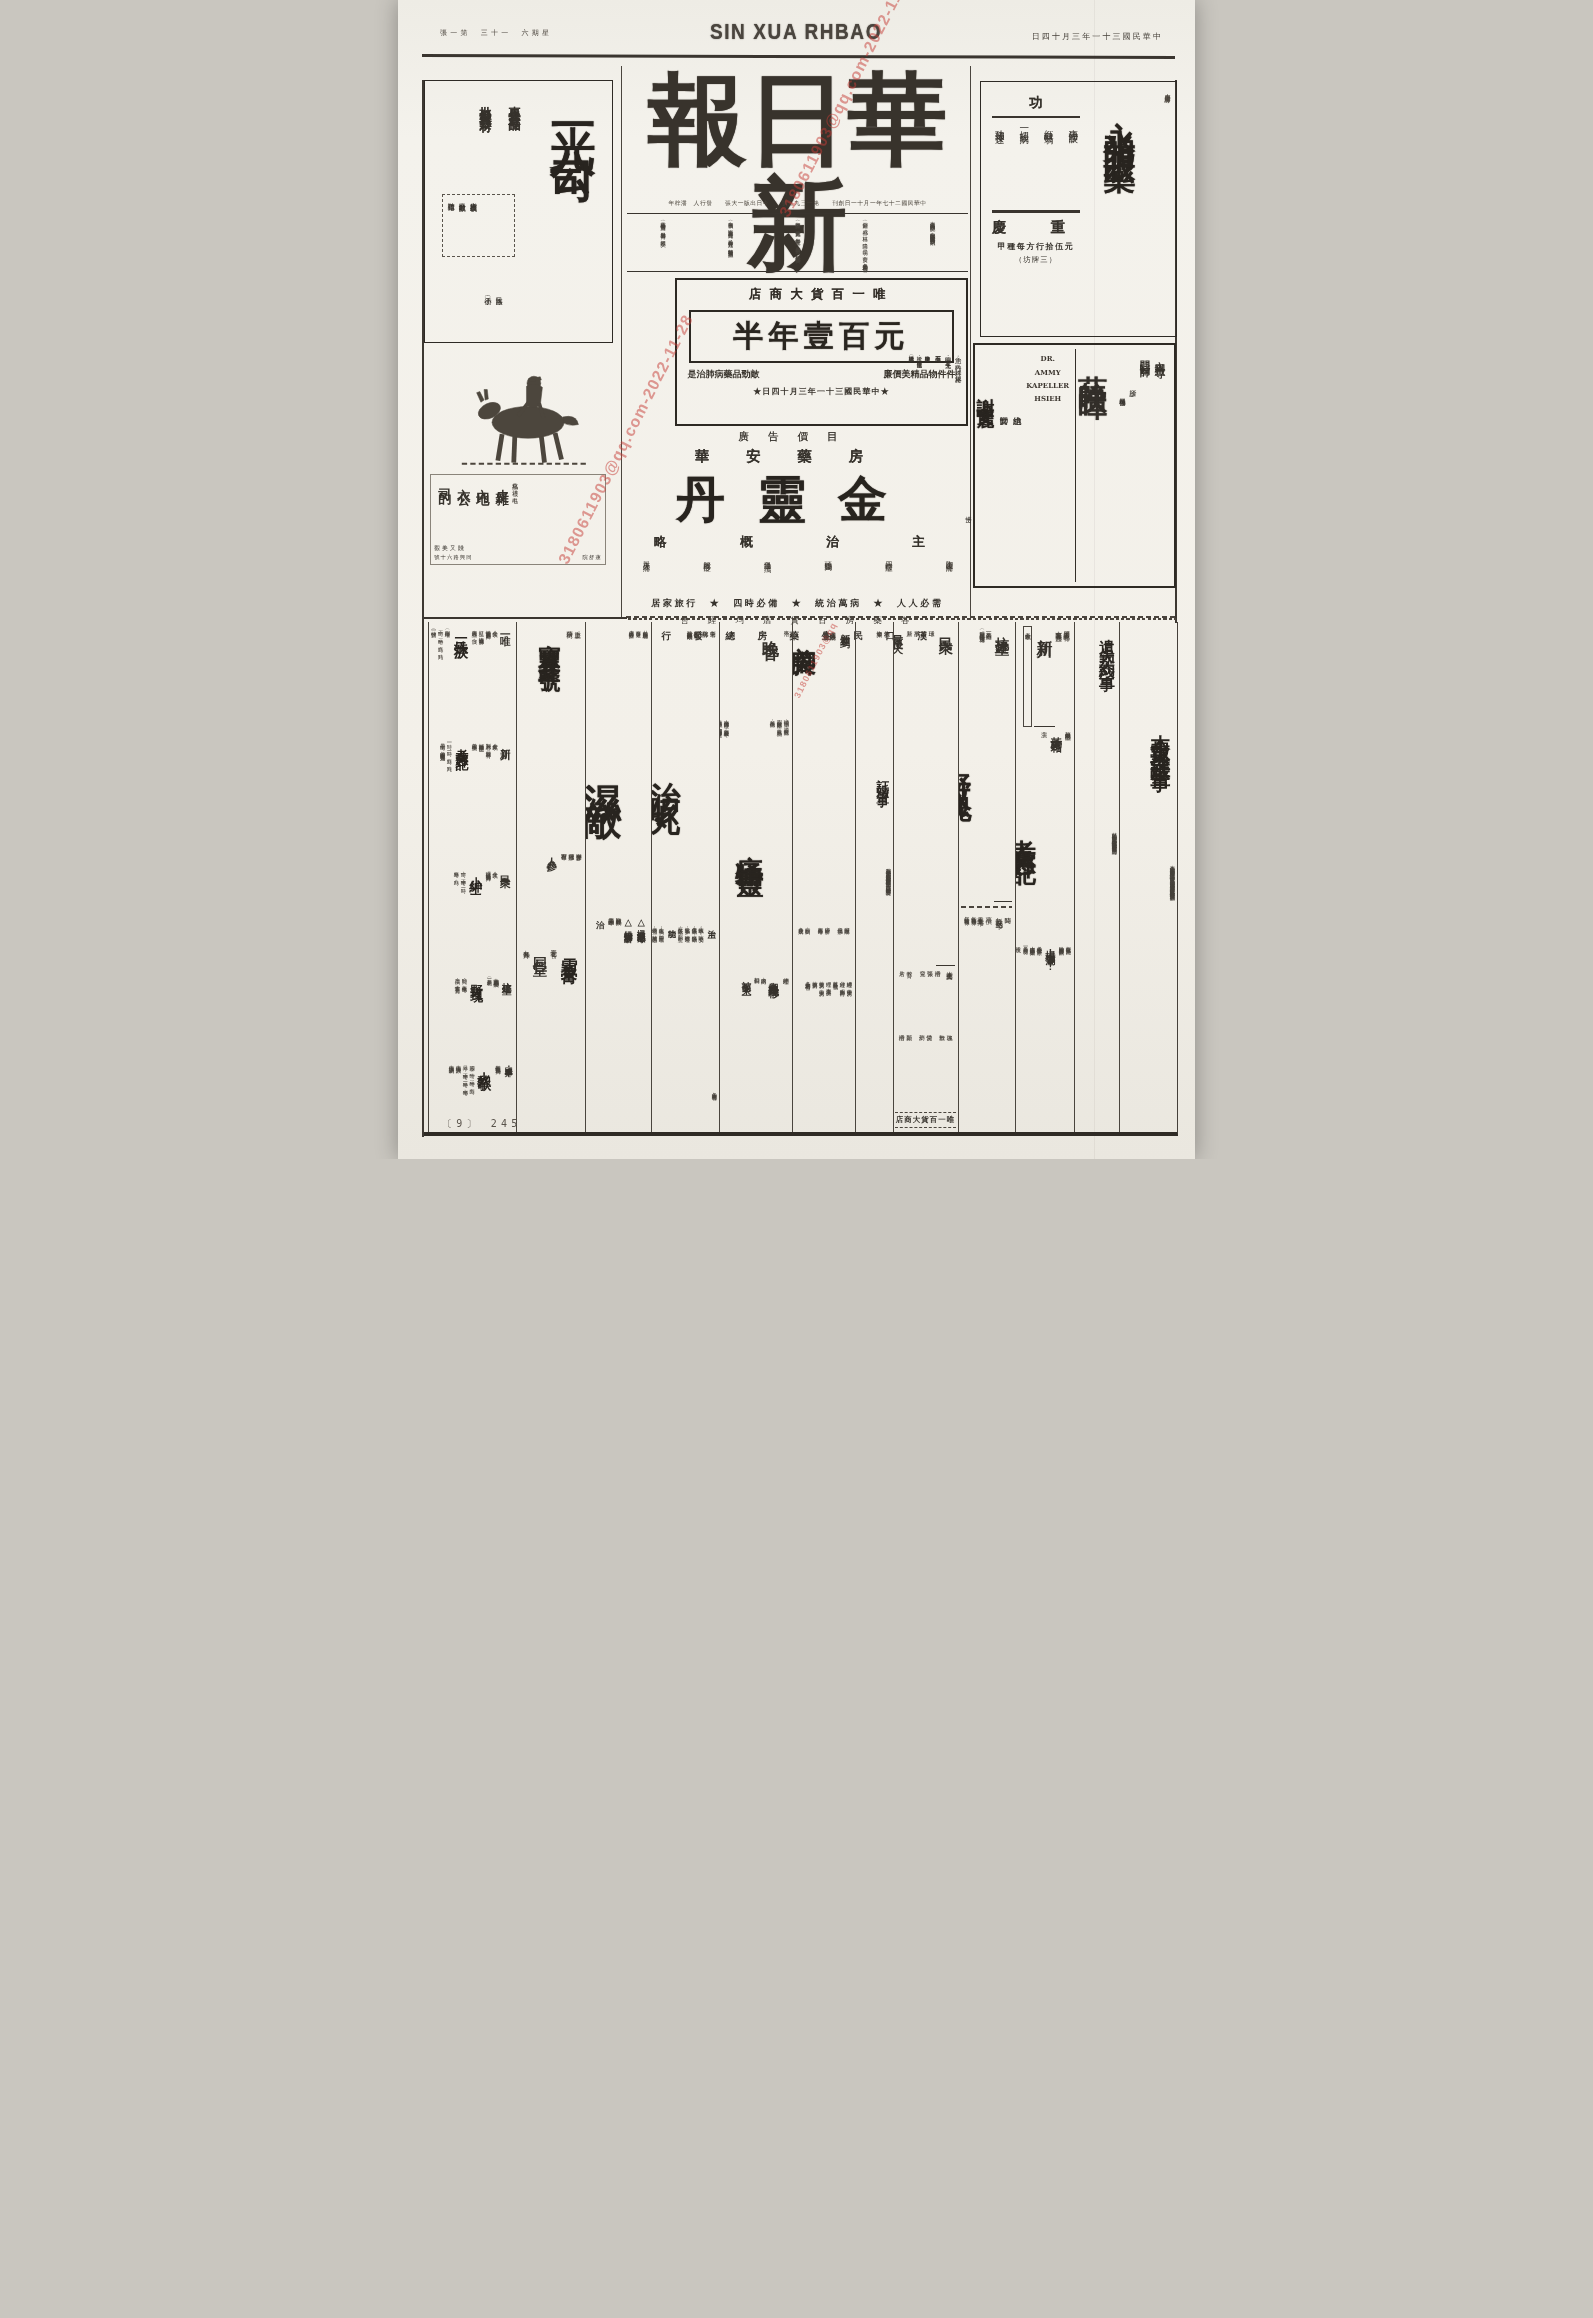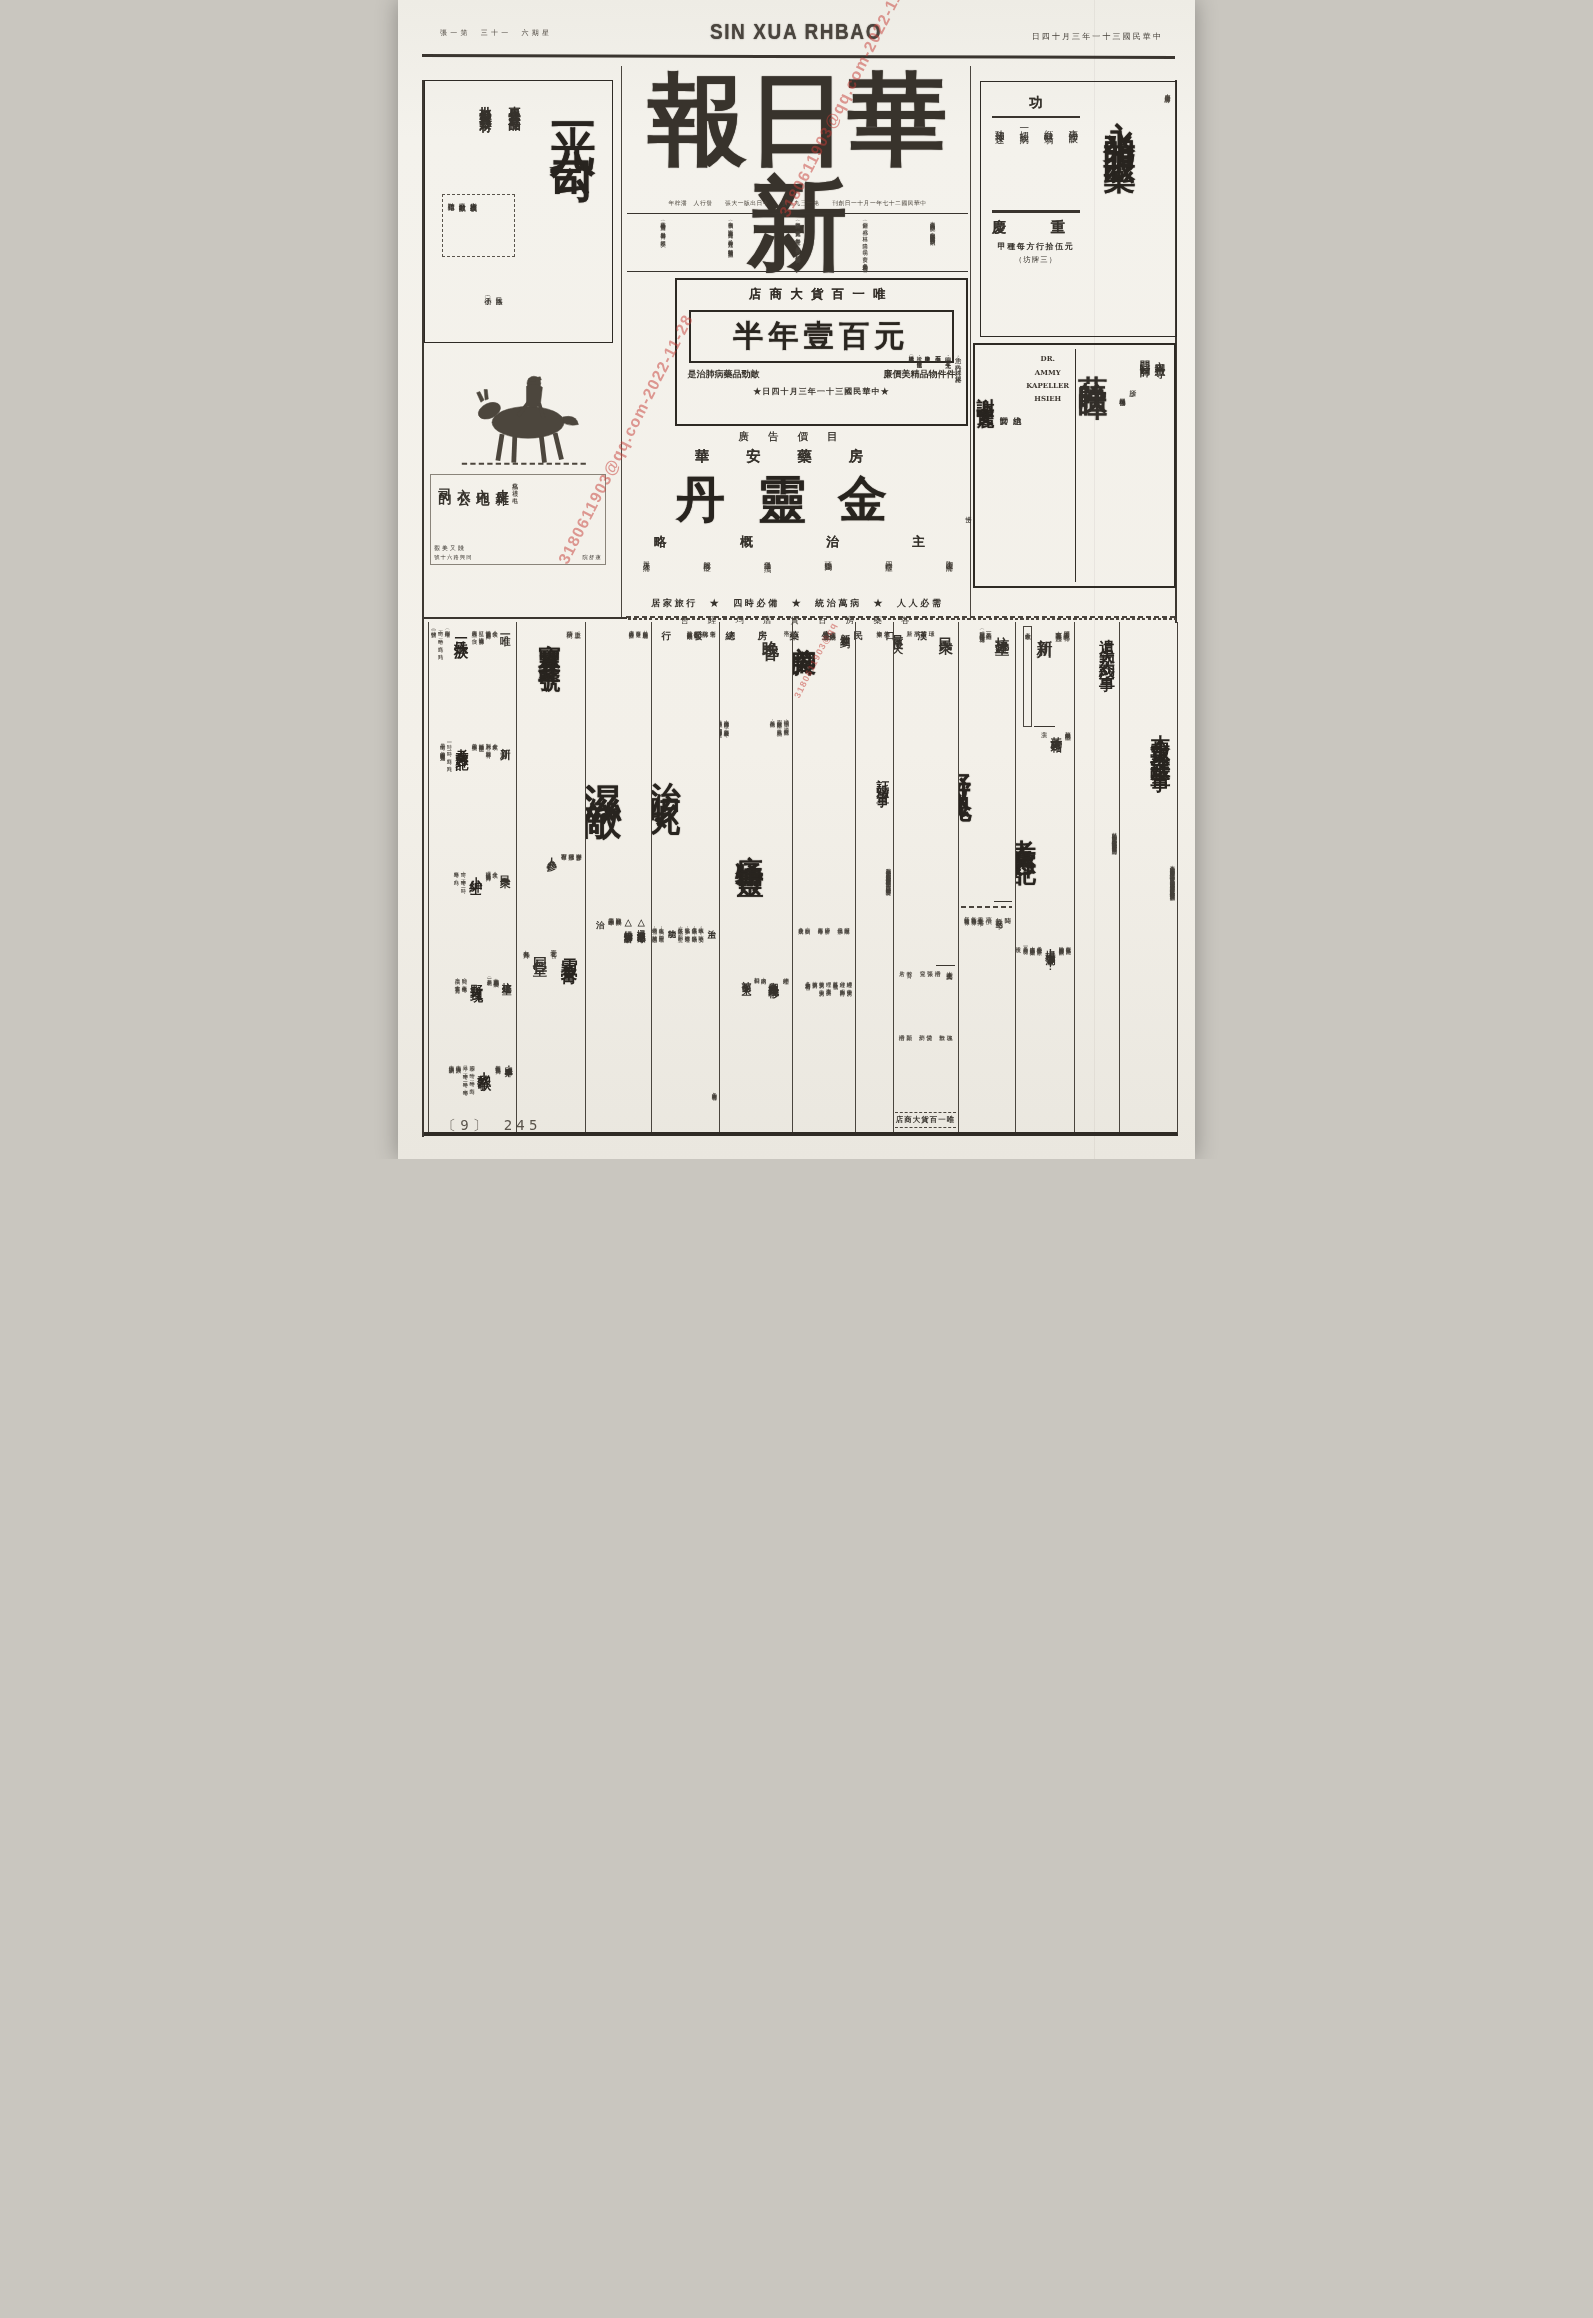--- a/index.html
+++ b/index.html
@@ -461,20 +461,20 @@
         <div class="t10">驚情奇艷豔現鉅片</div>
         <div class="serif bigT" style="font-size:14px;letter-spacing:2.7px;">火犂歌</div>
         <div class="t10">國泰 十時 二時半 五時</div>
         <div class="t10">昇平 十二時半 三時半 七時半</div>
         <div class="t10">夜場加演大鼓</div>
         <div class="t10">夜場加演話劇</div>
       </div>
     </div>
   </div>
 
-  <div class="abs" style="left:44px;top:1117px;font-size:14px;letter-spacing:4.2px;color:#59534b;font-family:'DejaVu Sans Mono',monospace;">〔9〕 245</div>
+  <div class="abs" style="left:44px;top:1117px;font-size:10px;letter-spacing:4.2px;color:#59534b;font-family:'DejaVu Sans Mono',monospace;">〔9〕 245</div>
 
   <div class="wm" style="left:378px;top:212px;font-size:16px;transform:rotate(-63deg);">3180611903@qq.com-2022-11-28</div>
   <div class="wm" style="left:157px;top:559px;font-size:16px;transform:rotate(-63deg);">3180611903@qq.com-2022-11-28</div>
   <div class="wm" style="left:394px;top:695px;font-size:9px;transform:rotate(-63deg);">3180611903@qq</div>
 
 </div>
 
 
 </body></html>

